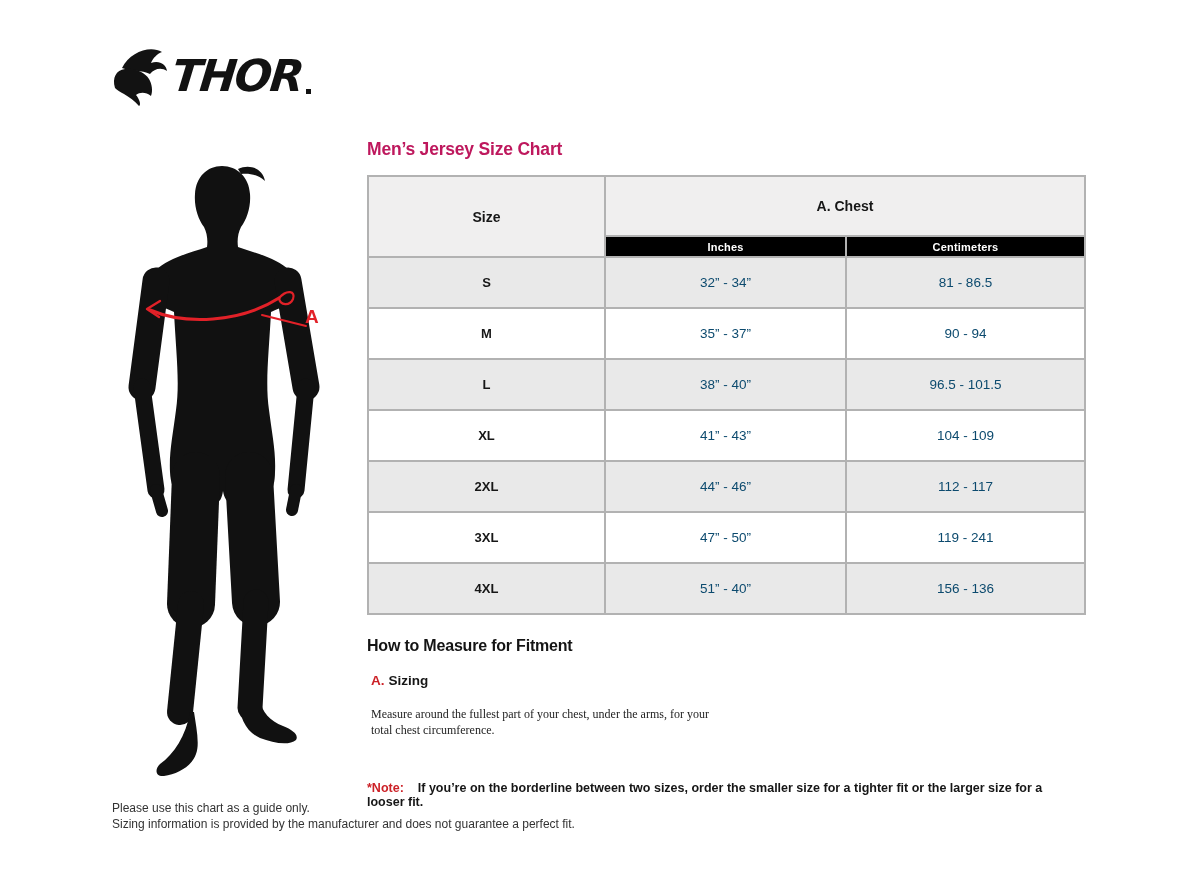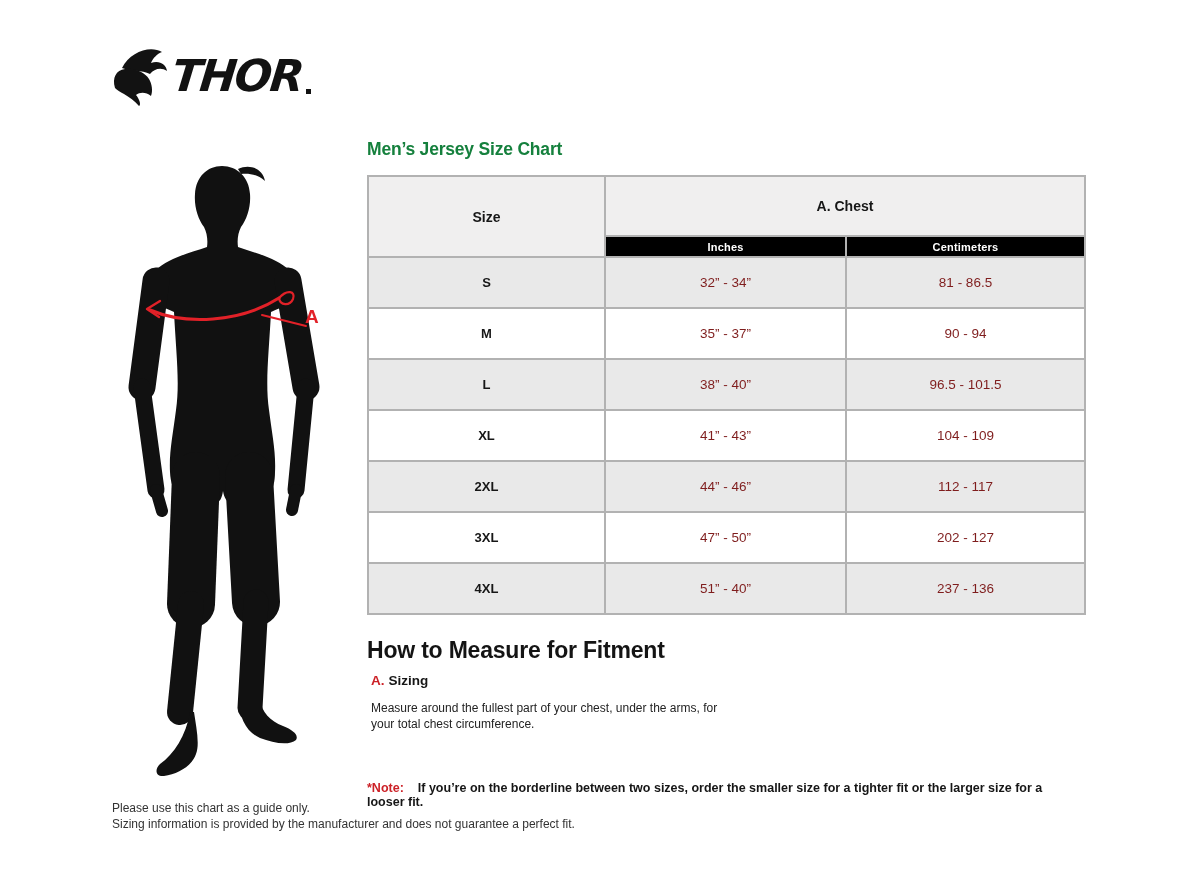--- a/index.html
+++ b/index.html
@@ -40,53 +40,53 @@
   .figure { position:absolute; left:110px; top:160px; width:232px; height:620px; }
   .figure svg { display:block; }
   .chest-label {
     position:absolute; left:195px; top:146px;
     color:#e22128; font-weight:bold; font-size:19px;
   }
 
   
   .page-title {
     position:absolute; left:367px; top:139px;
-    font-size:17.5px; font-weight:bold; color:#15803d;
+    font-size:17.5px; font-weight:bold; color:#be185d;
     letter-spacing:-0.2px;
   }
   .chart-table {
     position:absolute; left:367px; top:175px;
     width:717px; border-collapse:collapse; table-layout:fixed;
   }
   .chart-table th, .chart-table td {
     border:2px solid #b2b2b2; text-align:center; vertical-align:middle;
   }
   .r-group { height:60px; }
   .r-units { height:21px; }
   .chart-table tbody tr { height:51px; }
   .hdr-cell { background:#f0efef; font-size:14px; font-weight:bold; color:#161616; }
   .unit-cell {
     background:#000000; color:#ffffff;
     font-size:11px; font-weight:bold; letter-spacing:0.2px; padding:0;
   }
   .size-cell { font-size:13px; font-weight:bold; color:#161616; }
-  .val-cell { font-size:13.5px; color:#7f1d1d; }
+  .val-cell { font-size:13.5px; color:#0c4a6e; }
   tr.alt { background:#e9e9e9; }
   tr.plain { background:#ffffff; }
 
   .measure-heading {
     position:absolute; left:367px; top:637px;
-    font-size:23px; font-weight:bold; color:#141414;
+    font-size:16px; font-weight:bold; color:#141414;
     letter-spacing:-0.2px;
   }
   .measure-item { position:absolute; left:371px; top:673px; width:370px; }
   .measure-item-title { font-size:13.5px; font-weight:bold; color:#161616; }
   .measure-key { color:#cc2127; margin-right:4px; }
   .measure-desc {
-    margin-top:12px; font-size:12px; line-height:16px; color:#232323; width:358px;
+    margin-top:18px; font-size:12px; line-height:16px; color:#232323; width:358px;font-family:Liberation Serif, serif;
   }
   .note { position:absolute; left:367px; top:781px; width:700px; font-size:12.5px; font-weight:bold; }
   .note-label { color:#cc2127; margin-right:14px; }
   .note-text { color:#161616; }
 
   .disclaimer {
     position:absolute; left:112px; top:800px;
     font-size:12px; line-height:16px; color:#333333;
   }
 </style>
@@ -183,26 +183,26 @@
       <td class="val-cell">104 - 109</td>
     </tr>
     <tr class="alt">
       <td class="size-cell">2XL</td>
       <td class="val-cell">44” - 46”</td>
       <td class="val-cell">112 - 117</td>
     </tr>
     <tr class="plain">
       <td class="size-cell">3XL</td>
       <td class="val-cell">47” - 50”</td>
-      <td class="val-cell">202 - 127</td>
+      <td class="val-cell">119 - 241</td>
     </tr>
     <tr class="alt">
       <td class="size-cell">4XL</td>
       <td class="val-cell">51” - 40”</td>
-      <td class="val-cell">237 - 136</td>
+      <td class="val-cell">156 - 136</td>
     </tr>
   </tbody>
 </table>
 
 <div class="measure-heading">How to Measure for Fitment</div>
 
 <div class="measure-item">
   <div class="measure-item-title">
     <span class="measure-key">A.</span><span>Sizing</span>
   </div>

